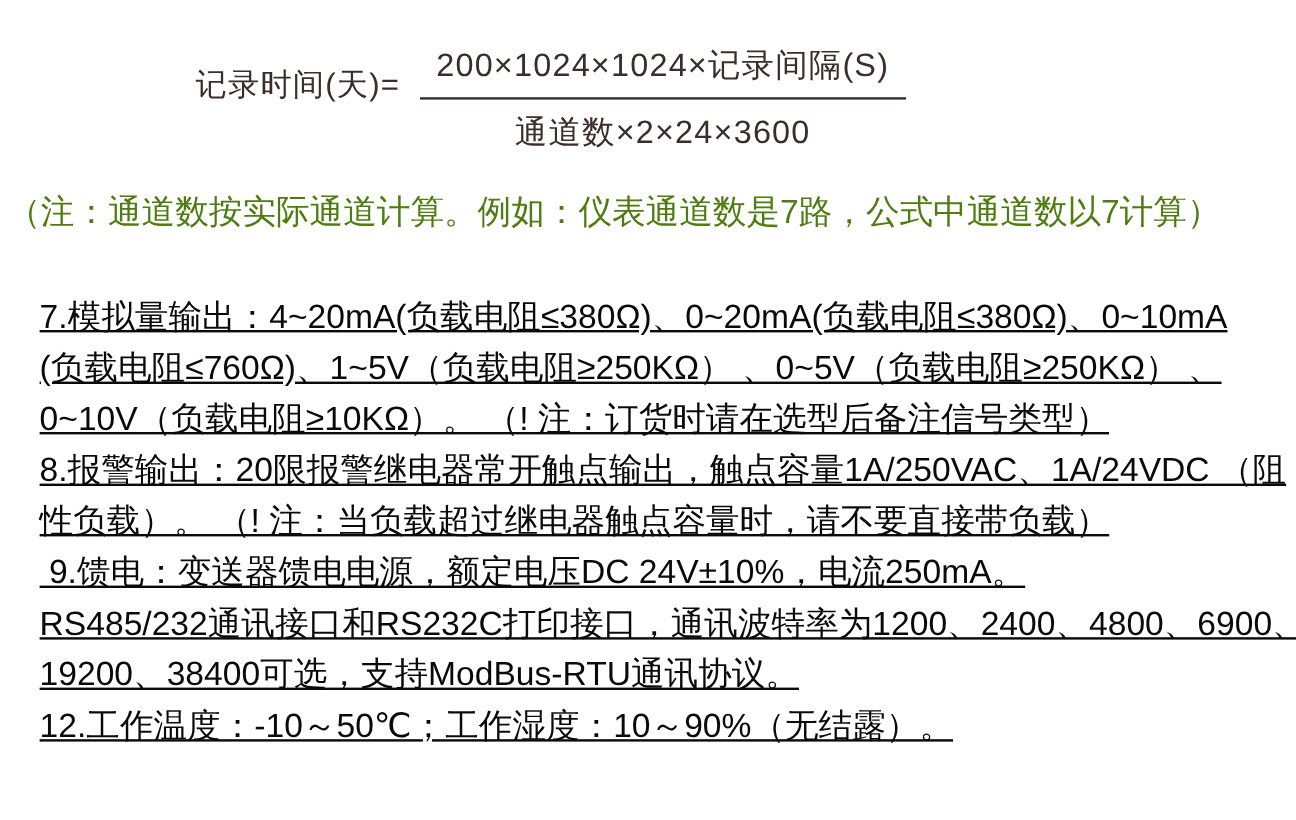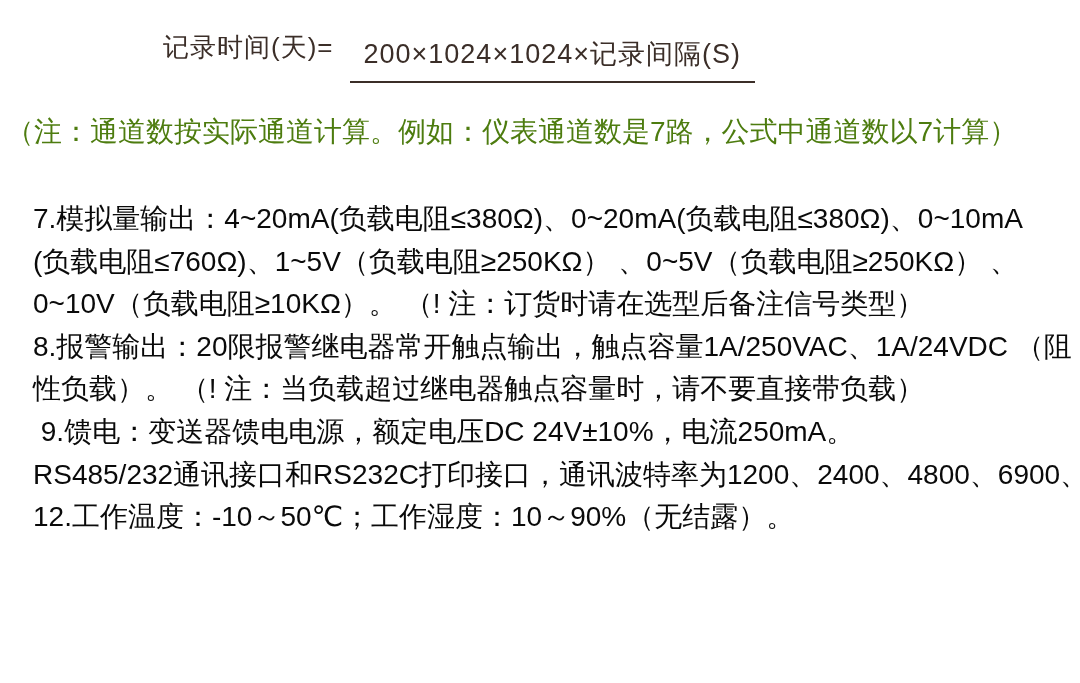--- a/index.html
+++ b/index.html
@@ -66,41 +66,44 @@
   
   .spec-list {
     margin-top: 47px;
     margin-left: 33px;
     color: #0a0a0a;
   }
   .spec-line {
     font-size: 28px;
     line-height: 42.6px;
     white-space: pre;
+    text-decoration: underline;
   }
 </style>
 </head>
 <body>
 
 <div class="page">
 
   <div class="formula-row">
     <div class="formula-label">记录时间(天)=</div>
     <div class="fraction">
       <div class="fraction-numerator">200×1024×1024×记录间隔(S)</div>
       <div class="fraction-rule"></div>
+      <div class="fraction-denominator">通道数×2×24×3600</div>
     </div>
   </div>
 
   <div class="channel-note">（注：通道数按实际通道计算。例如：仪表通道数是7路，公式中通道数以7计算）</div>
 
   <div class="spec-list">
     <div class="spec-line">7.模拟量输出：4~20mA(负载电阻≤380Ω)、0~20mA(负载电阻≤380Ω)、0~10mA</div>
     <div class="spec-line">(负载电阻≤760Ω)、1~5V（负载电阻≥250KΩ） 、0~5V（负载电阻≥250KΩ） 、</div>
     <div class="spec-line">0~10V（负载电阻≥10KΩ）。 （! 注：订货时请在选型后备注信号类型）</div>
     <div class="spec-line">8.报警输出：20限报警继电器常开触点输出，触点容量1A/250VAC、1A/24VDC （阻</div>
     <div class="spec-line">性负载）。 （! 注：当负载超过继电器触点容量时，请不要直接带负载）</div>
     <div class="spec-line"> 9.馈电：变送器馈电电源，额定电压DC 24V±10%，电流250mA。</div>
     <div class="spec-line">RS485/232通讯接口和RS232C打印接口，通讯波特率为1200、2400、4800、6900、</div>
+    <div class="spec-line">19200、38400可选，支持ModBus-RTU通讯协议。</div>
     <div class="spec-line">12.工作温度：-10～50℃；工作湿度：10～90%（无结露）。</div>
   </div>
 
 </div>
 
 </body></html>

